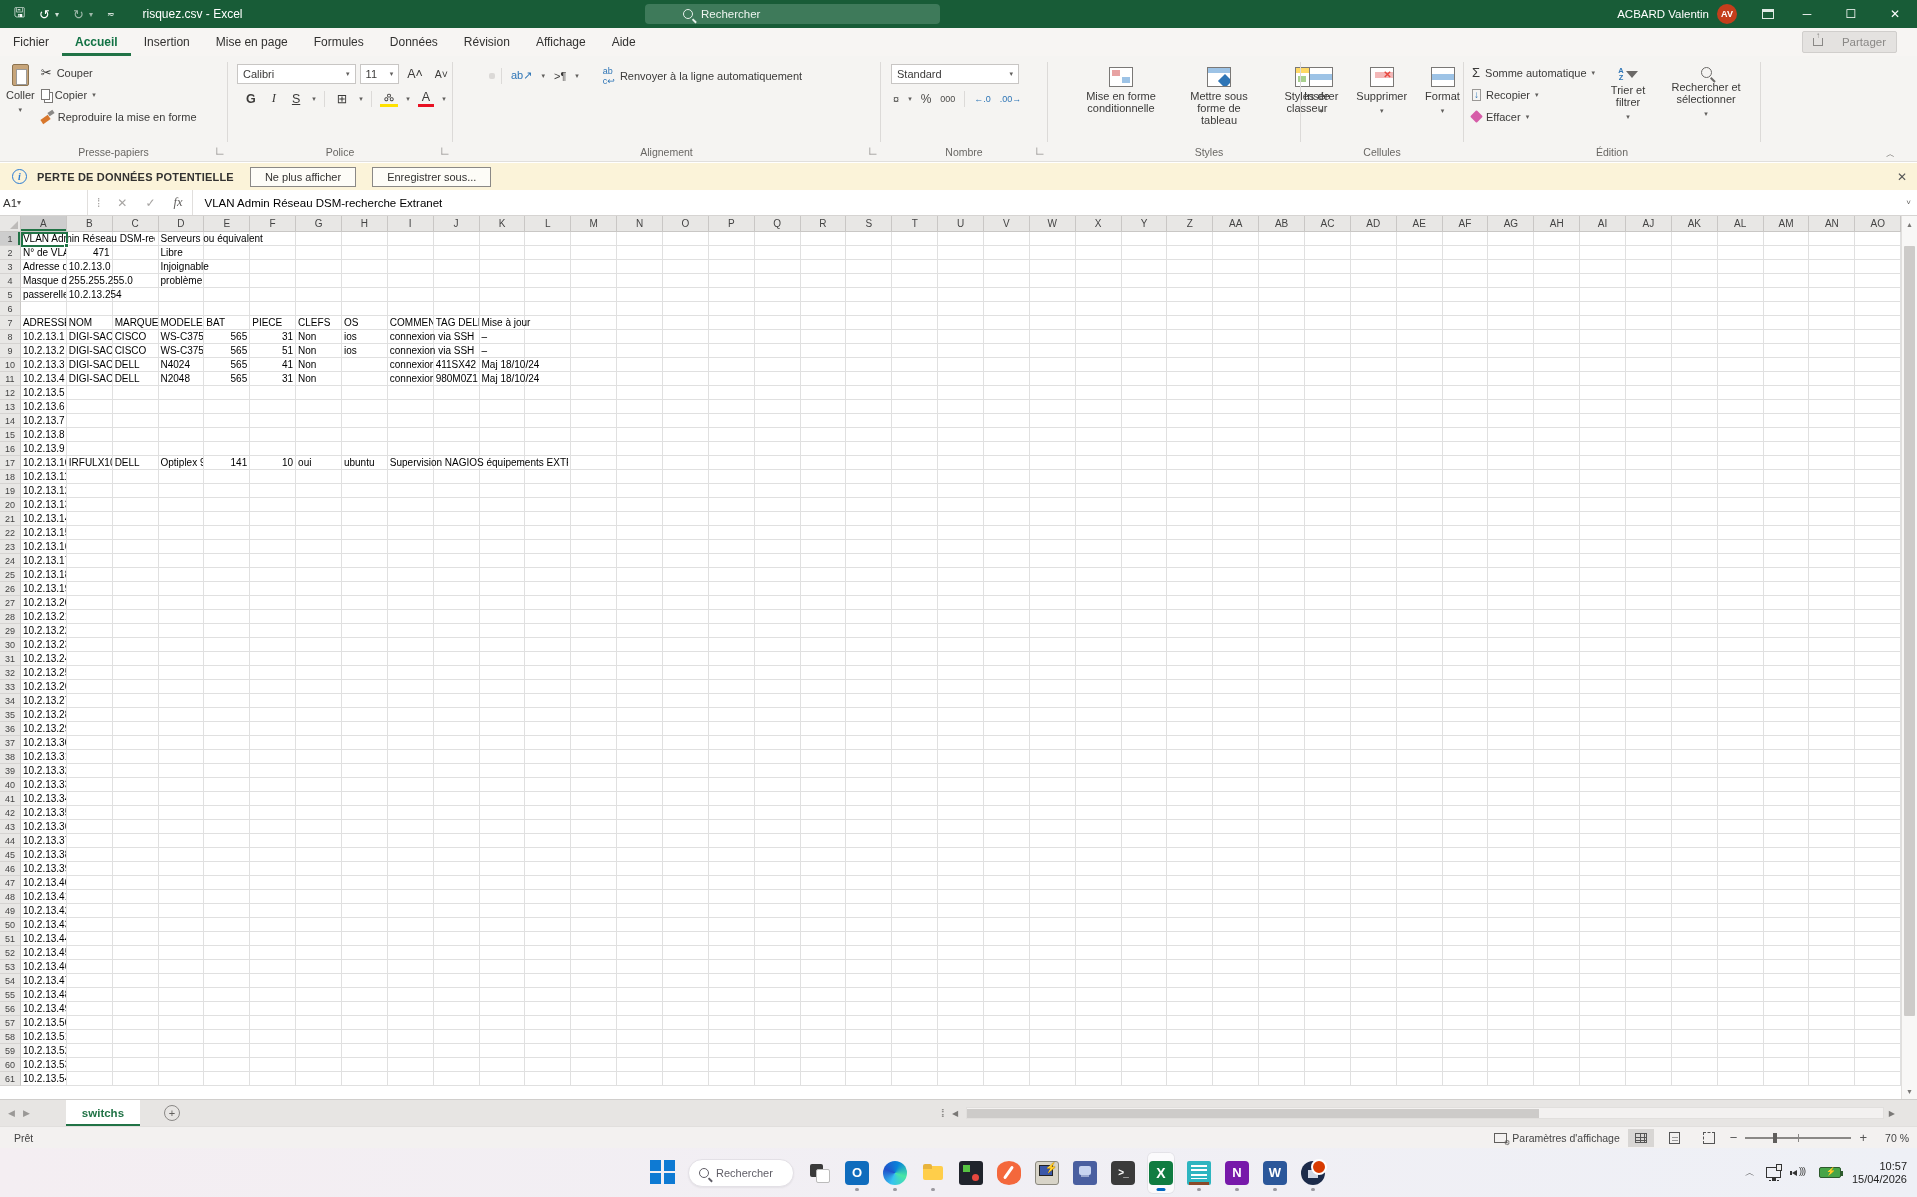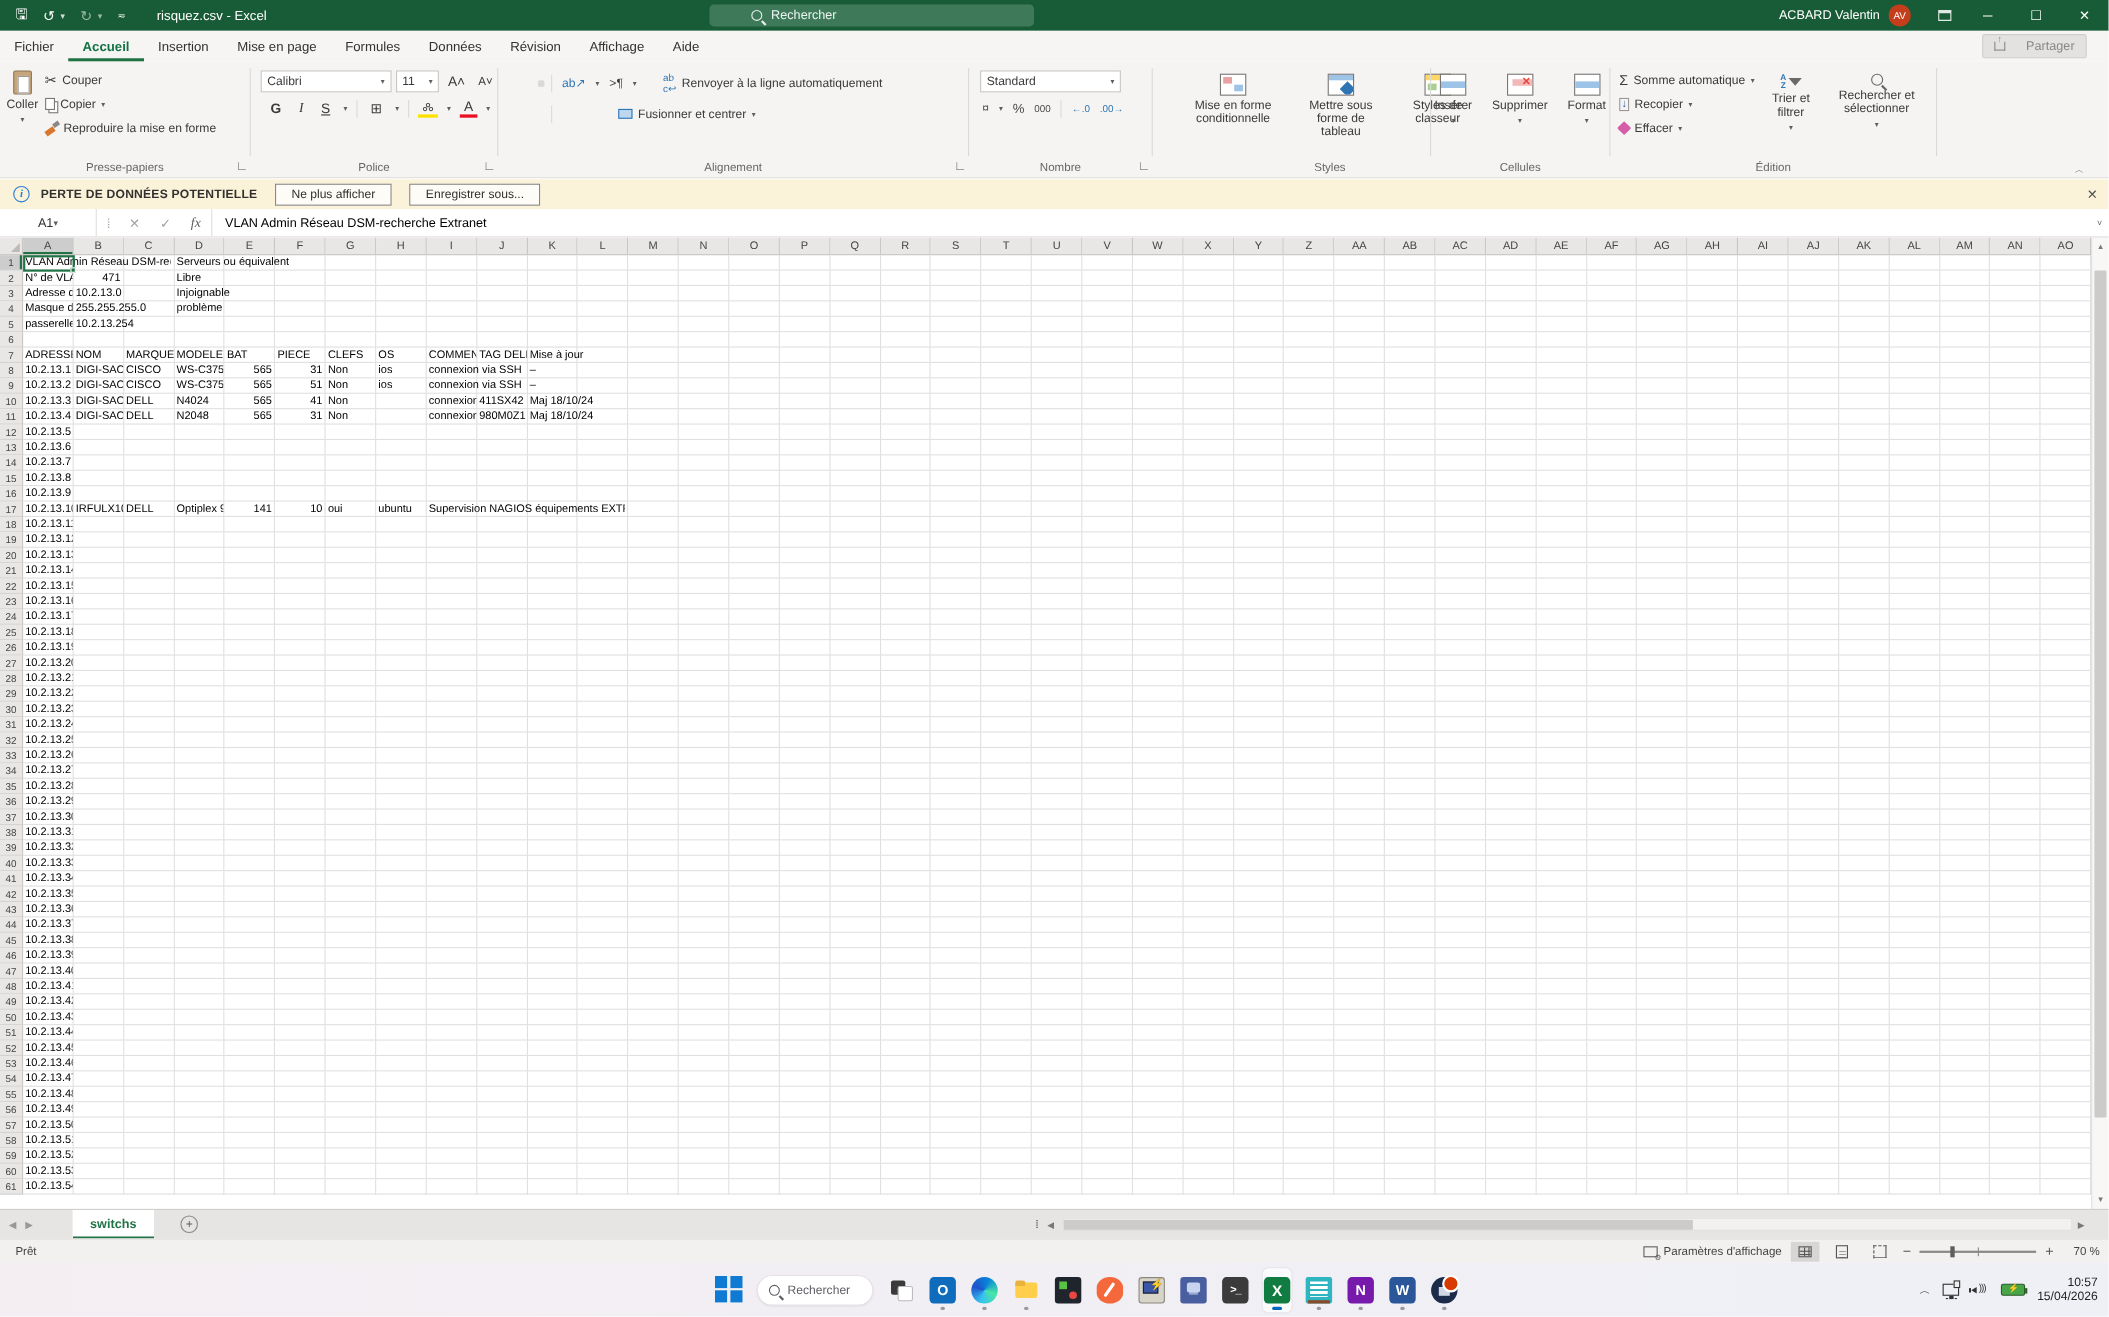--- a/index.html
+++ b/index.html
@@ -12,21 +12,21 @@
   .qat .ic{font-size:13px;color:#fff;cursor:pointer}
   .qat .dis{color:#9db8a9}
   .car{font-size:8px;color:#cfe0d6;margin-left:-9px}
   #doc-title{font-size:12px;color:#fff;white-space:nowrap}
   #tb-search{position:absolute;left:645px;top:4px;width:295px;height:20px;background:#3e7a5a;border-radius:4px;display:flex;align-items:center;gap:8px;padding-left:38px;cursor:pointer}
   #tb-search span{font-size:11.5px;color:#eef5f0}
   .mag{width:10px;height:10px;border:1.5px solid #e8f1ec;border-radius:50%;position:relative;flex:0 0 auto}
   .mag::after{content:"";position:absolute;width:5px;height:1.5px;background:#e8f1ec;transform:rotate(45deg);left:8px;top:10px}
   #tb-right{position:absolute;right:0;top:0;height:28px;display:flex;align-items:center}
   #user-name{font-size:11.5px;margin-right:8px}
-  #avatar{width:20px;height:20px;border-radius:50%;background:#C43E1C;color:#fff;font-size:9px;font-weight:normal;display:flex;align-items:center;justify-content:center;margin-right:14px}
+  #avatar{width:20px;height:20px;border-radius:50%;background:#C43E1C;color:#fff;font-size:9px;font-weight:bold;display:flex;align-items:center;justify-content:center;margin-right:14px}
   .winbtn{width:44px;height:28px;display:flex;align-items:center;justify-content:center;font-size:12px;cursor:pointer}
   .ribopt{width:34px}
   .ribopt .sq{width:12px;height:10px;border:1px solid #dfeae4;border-top-width:3px}
 
   
   #tabrow{position:absolute;left:0;top:28px;width:100%;height:28px;background:#F7F5F3;display:flex;align-items:center}
   .rtab{font-size:12px;color:#323130;padding:0 13px;height:28px;display:flex;align-items:center;cursor:pointer;white-space:nowrap}
   .rtab.active{font-weight:bold;color:#127244;box-shadow:inset 0 -3px 0 #217346}
   #share-btn{position:absolute;right:20px;top:3px;height:22px;background:#e4e2e0;border:1px solid #d0cecc;border-radius:2px;color:#8a8886;font-size:11.5px;display:flex;align-items:center;gap:19px;padding:0 10px}
   .shic{width:10px;height:8px;border:1px solid #8a8886;border-top:none;position:relative}
@@ -74,21 +74,21 @@
   
   #warnbar{position:absolute;left:0;top:163px;width:100%;height:27px;background:#FBF3D9;display:flex;align-items:center;gap:10px;padding-left:12px}
   .info-ic{width:15px;height:15px;border:1.6px solid #2B7CD3;border-radius:50%;color:#2B7CD3;font-size:10px;font-weight:bold;display:flex;align-items:center;justify-content:center;font-family:"Liberation Serif",serif;font-style:italic;flex:0 0 auto}
   #warn-title{font-size:11px;font-weight:bold;color:#323130;letter-spacing:.2px}
   #warn-msg{font-size:11px;color:#323130}
   .warnbtn{height:20px;background:#fdfcf7;border:1px solid #8a8886;font-size:11px;color:#323130;padding:0 14px;margin-left:6px;cursor:pointer;white-space:nowrap}
   #warn-close{position:absolute;right:10px;font-size:12px;color:#555;cursor:pointer}
 
   
   #formulabar{position:absolute;left:0;top:190px;width:100%;height:26px;background:#fff;border-bottom:1px solid #D6D4D2;display:flex;align-items:center}
-  #name-box{width:88px;height:100%;display:flex;align-items:center;justify-content:center;padding:0 3px;border-right:1px solid #E1DFDD;font-size:11.5px;color:#323130;cursor:pointer}
+  #name-box{width:88px;height:100%;display:flex;align-items:center;justify-content:flex-start;padding:0 3px;border-right:1px solid #E1DFDD;font-size:11.5px;color:#323130;cursor:pointer}
   #name-box .dd{font-size:8px}
   .fbic{color:#a6a4a2;font-size:12px;padding:0 9px;cursor:pointer}
   #fx{font-family:"Liberation Serif",serif;font-style:italic;color:#605e5c;font-size:12.5px;padding:0 9px}
   #formula-text{font-size:11.5px;color:#000;padding-left:12px;border-left:1px solid #E1DFDD;height:100%;display:flex;align-items:center;flex:1}
   #fb-expand{font-size:8px;color:#605e5c;padding-right:6px;cursor:pointer}
 
   
   #gridwrap{position:absolute;left:0;top:216px;width:1901px;height:883px;background:#fff;overflow:hidden}
   #colheads{display:flex;height:16px}
   .corner{width:21px;height:16px;background:#E8E7E5;border-right:1px solid #C9C7C5;border-bottom:1px solid #C9C7C5;position:relative}
@@ -318,33 +318,20 @@
         <span style="width:1px;height:16px;background:#DCDAD8"></span>
         <span class="albtn" style="font-size:11px;color:#2E75B6">ab↗</span>
           <span class="dd">▾</span>
         <span class="albtn" style="font-size:11px">&gt;¶</span>
           <span class="dd">▾</span>
         <div class="smallrow" style="margin-left:18px">
           <span style="font-size:9px;color:#2E75B6">ab<br>c↩</span>
           <span>Renvoyer à la ligne automatiquement</span>
         </div>
       </div>
-      <div style="display:flex;gap:6px;padding:7px 0 0 12px;align-items:center">
-        <span class="albtn"><span class="lines"></span></span>
-        <span class="albtn"><span class="lines"></span></span>
-        <span class="albtn"><span class="lines"></span></span>
-        <span style="width:1px;height:16px;background:#DCDAD8"></span>
-        <span class="albtn"><span class="lines" style="width:11px"></span></span>
-        <span class="albtn"><span class="lines" style="width:11px"></span></span>
-        <div class="smallrow" style="margin-left:30px">
-          <span style="width:13px;height:9px;border:1px solid #2E75B6;background:#BDD7EE;display:inline-block"></span>
-          <span>Fusionner et centrer</span>
-          <span class="dd">▾</span>
-        </div>
-      </div>
       <div class="glabel">Alignement</div>
       <span class="launcher"></span>
     </div>
     <span class="rgsep" style="left:880px"></span>
 
     <div class="rgroup" style="left:881px;width:166px">
       <div style="padding:8px 0 0 10px">
         <div class="combo" style="width:128px">
             <span>Standard</span>
             <span class="dd">▾</span>

